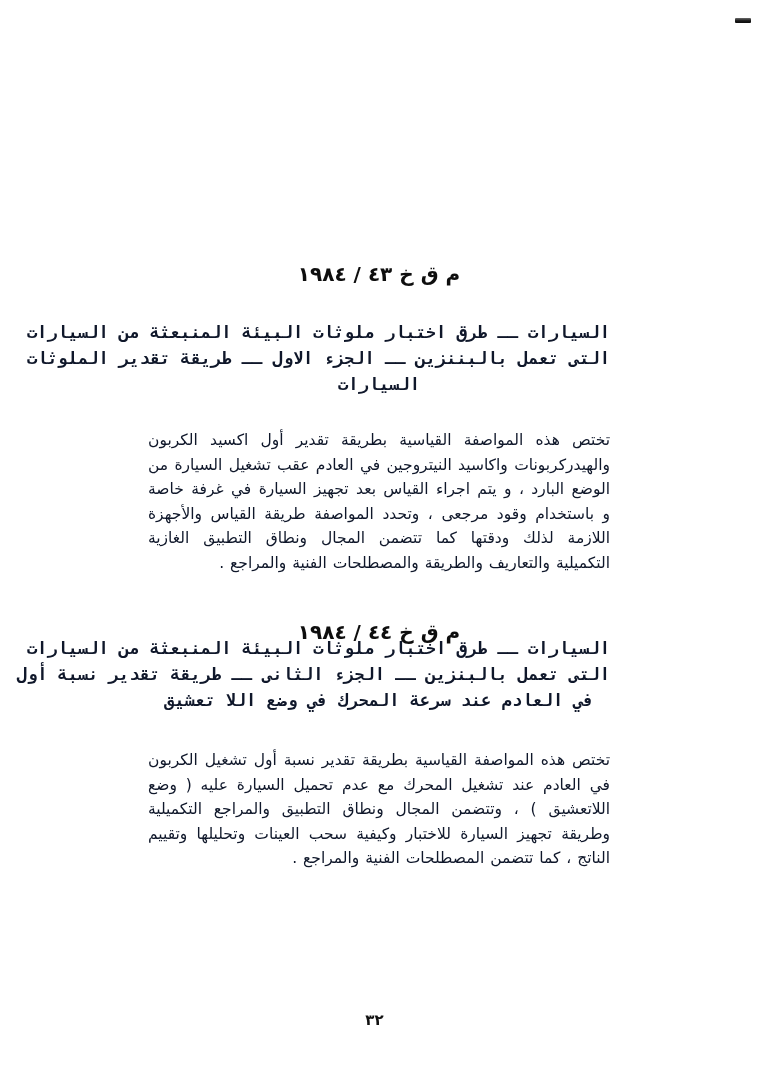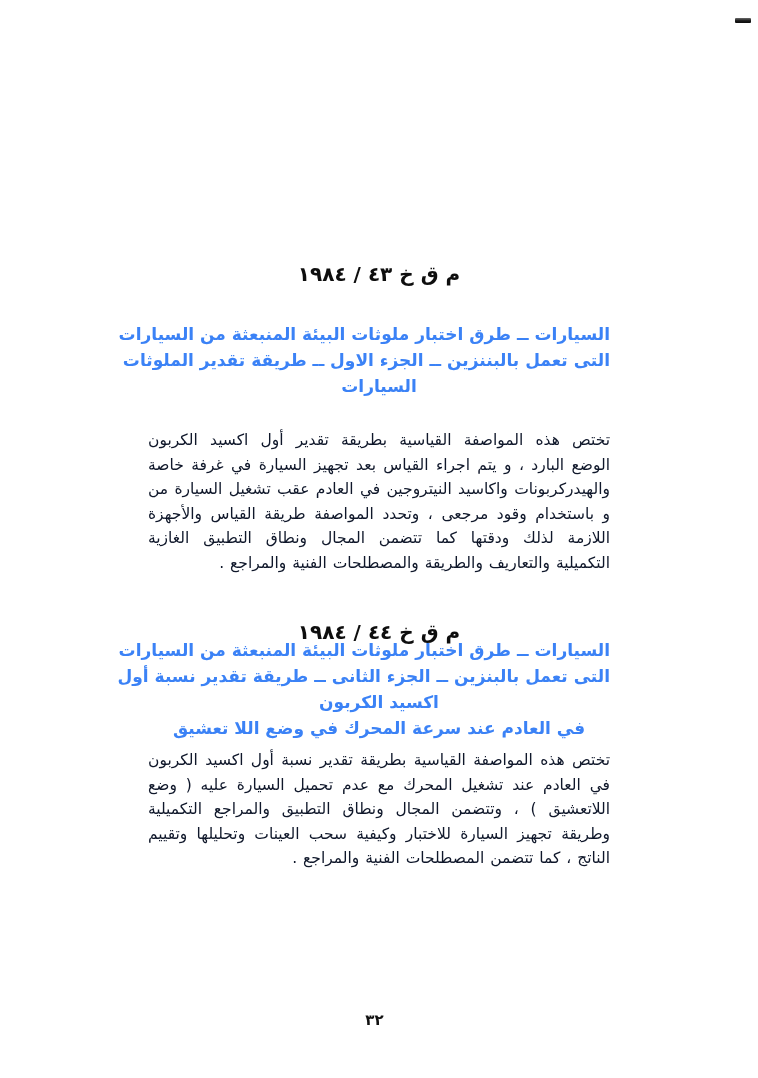--- a/index.html
+++ b/index.html
@@ -33,24 +33,25 @@
     font-size: 20px;
     font-weight: bold;
     color: #0e0e0e;
     text-align: center;
     letter-spacing: 0.5px;
     line-height: 28px;
   }
   .std-title .t-line {
     font-size: 17px;
     font-weight: bold;
-    color: #3b82f6;
+    color: #0f172a;
     text-align: center;
     line-height: 26px;
     white-space: nowrap;
+    font-family: Liberation Mono, monospace;
   }
   .std-body .b-line {
     font-size: 15.5px;
     font-weight: normal;
     color: #0f172a;
     line-height: 24.5px;
     text-align: justify;
     text-align-last: justify;
     word-spacing: 1px;
   }
@@ -88,40 +89,39 @@
     <h2 class="std-num col" id="std1-num">م ق خ ٤٣ / ١٩٨٤</h2>
 
     <div class="std-title col" id="std1-title">
       <div class="t-line">السيارات ــ طرق اختبار ملوثات البيئة المنبعثة من السيارات</div>
       <div class="t-line">التى تعمل بالبننزين ــ الجزء الاول ــ طريقة تقدير الملوثات</div>
       <div class="t-line">السيارات</div>
     </div>
 
     <div class="std-body col" id="std1-body">
       <div class="b-line">تختص هذه المواصفة القياسية بطريقة تقدير أول اكسيد الكربون</div>
+      <div class="b-line">والهيدركربونات واكاسيد النيتروجين في العادم عقب تشغيل السيارة من</div>
       <div class="b-line">الوضع البارد ، و يتم اجراء القياس بعد تجهيز السيارة في غرفة خاصة</div>
-      <div class="b-line">والهيدركربونات واكاسيد النيتروجين في العادم عقب تشغيل السيارة من</div>
       <div class="b-line">و باستخدام وقود مرجعى ، وتحدد المواصفة طريقة القياس والأجهزة</div>
       <div class="b-line">اللازمة لذلك ودقتها كما تتضمن المجال ونطاق التطبيق الغازية</div>
       <div class="b-line last">التكميلية والتعاريف والطريقة والمصطلحات الفنية والمراجع .</div>
     </div>
   </section>
 
   <section>
     <h2 class="std-num col" id="std2-num">م ق خ ٤٤ / ١٩٨٤</h2>
 
     <div class="std-title col" id="std2-title">
       <div class="t-line">السيارات ــ طرق اختبار ملوثات البيئة المنبعثة من السيارات</div>
       <div class="t-line">التى تعمل بالبنزين ــ الجزء الثانى ــ طريقة تقدير نسبة أول</div>
-      <div class="t-line">اكسيد الكربون</div>
       <div class="t-line">في العادم عند سرعة المحرك في وضع اللا تعشيق</div>
     </div>
 
     <div class="std-body col" id="std2-body">
-      <div class="b-line">تختص هذه المواصفة القياسية بطريقة تقدير نسبة أول اكسيد الكربون</div>
+      <div class="b-line">تختص هذه المواصفة القياسية بطريقة تقدير نسبة أول تشغيل الكربون</div>
       <div class="b-line">في العادم عند تشغيل المحرك مع عدم تحميل السيارة عليه ( وضع</div>
       <div class="b-line">اللاتعشيق ) ، وتتضمن المجال ونطاق التطبيق والمراجع التكميلية</div>
       <div class="b-line">وطريقة تجهيز السيارة للاختبار وكيفية سحب العينات وتحليلها وتقييم</div>
       <div class="b-line last">الناتج ، كما تتضمن المصطلحات الفنية والمراجع .</div>
     </div>
   </section>
 
   <div class="page-number">٣٢</div>
 
 </div>

